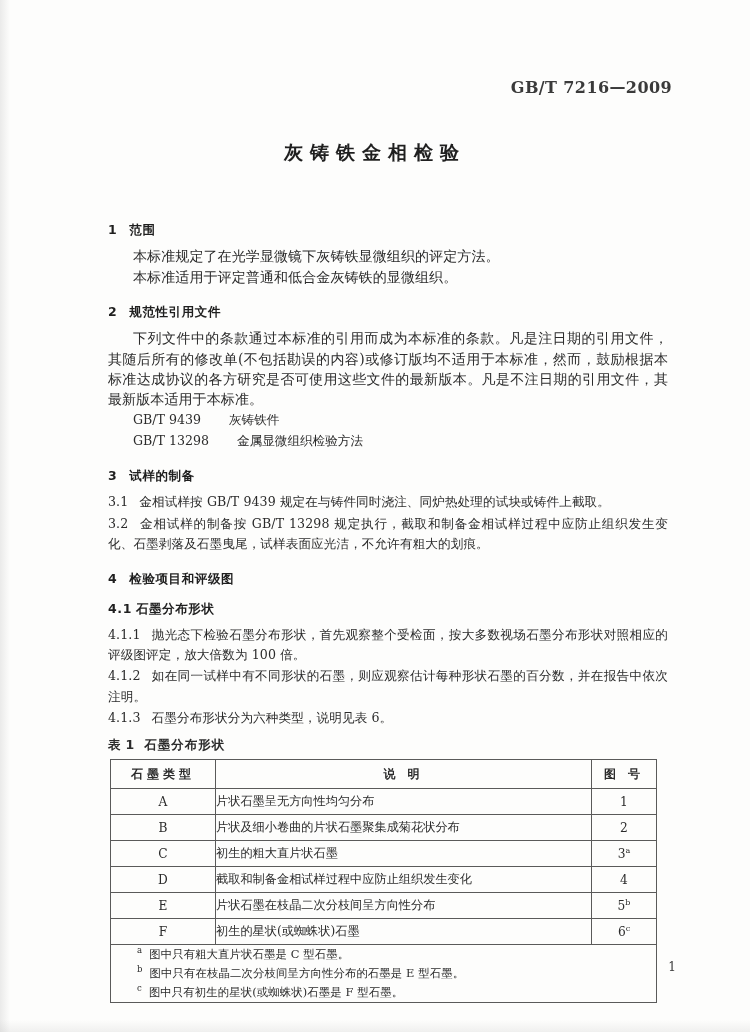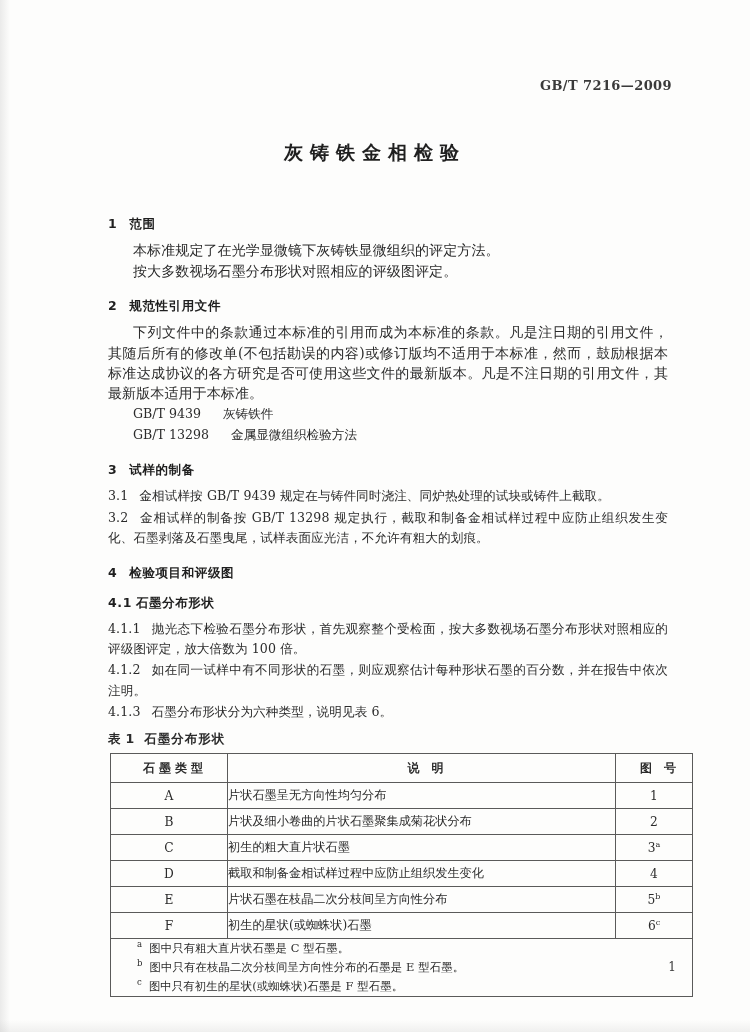--- a/index.html
+++ b/index.html
@@ -37,42 +37,42 @@
     background: linear-gradient(to top, rgba(170,170,170,0.16), rgba(255,255,255,0));
     pointer-events: none;
   }
 
   .header-code {
     position: absolute;
     top: 78px;
     right: 78px;
     font-family: "DejaVu Serif", "Liberation Serif", serif;
     font-weight: bold;
-    font-size: 13px;
+    font-size: 16px;
     letter-spacing: 0.4px;
     color: #3a3a3a;
   }
 
   .doc-title {
     position: absolute;
     top: 140px;
     left: 0;
     right: 0;
     text-align: center;
     font-family: "DejaVu Sans", "Liberation Sans", sans-serif;
     font-weight: bold;
     font-size: 19px;
     letter-spacing: 7px;
     color: #1f1f1f;
     padding-left: 0;
   }
 
   .content {
     position: absolute;
-    top: 199px;
+    top: 205px;
     left: 108px;
     width: 560px;
   }
 
   .sec-head {
     font-family: "DejaVu Sans", "Liberation Sans", sans-serif;
     font-weight: bold;
     font-size: 12.5px;
     color: #1f1f1f;
     margin-top: 17px;
@@ -107,21 +107,21 @@
     font-family: "DejaVu Serif", "Liberation Serif", serif;
     margin-right: 11px;
   }
 
   p.ref {
     font-size: 12.6px;
     line-height: 20.6px;
     margin: 0;
     padding-left: 25px;
   }
-  p.ref .code { margin-right: 22px; }
+  p.ref .code { margin-right: 28px; }
 
   .table-caption {
     text-align: left;
     font-family: "DejaVu Sans", "Liberation Sans", sans-serif;
     font-weight: bold;
     font-size: 12.5px;
     margin: 9px 0 5px 0;
     letter-spacing: 1px;
   }
   .table-caption .cap-num { margin: 0 9px 0 4px; }
@@ -141,21 +141,20 @@
     height: 25px;
     vertical-align: middle;
   }
   table.t1 th {
     font-family: "DejaVu Sans", "Liberation Sans", sans-serif;
     font-weight: bold;
     font-size: 12px;
     letter-spacing: 4px;
     text-align: center;
     height: 28px;
-    padding-left: 12px;
   }
   th.col-type { width: 104px; letter-spacing: 1px; }
   th.col-desc { width: 375px; }
   th.col-fig  { width: 64px; }
   td.c-type { text-align: center; font-size: 12.5px; }
   td.c-desc { text-align: left; padding-left: 20px; }
   td.c-fig  { text-align: center; font-size: 12.2px; }
   td.c-fig sup, .fnmark {
     font-size: 8px;
     vertical-align: super;
@@ -198,21 +197,21 @@
   <div class="header-code">GB/T 7216—2009</div>
 
   <div class="doc-title">灰铸铁金相检验</div>
 
   <div class="content">
 
     <div class="sec-head">
       <span class="num">1</span><span>范围</span>
     </div>
     <p class="body indent">本标准规定了在光学显微镜下灰铸铁显微组织的评定方法。</p>
-    <p class="body indent">按大多数视场石墨分布形状对照相应的评级图评定。</p>
+    <p class="body indent">本标准适用于评定普通和低合金灰铸铁的显微组织。</p>
 
     <div class="sec-head">
       <span class="num">2</span><span>规范性引用文件</span>
     </div>
     <p class="body indent">下列文件中的条款通过本标准的引用而成为本标准的条款。凡是注日期的引用文件，其随后所有的修改单(不包括勘误的内容)或修订版均不适用于本标准，然而，鼓励根据本标准达成协议的各方研究是否可使用这些文件的最新版本。凡是不注日期的引用文件，其最新版本适用于本标准。</p>
     <p class="ref">
       <span class="code">GB/T 9439</span><span>灰铸铁件</span>
     </p>
     <p class="ref">
       <span class="code">GB/T 13298</span><span>金属显微组织检验方法</span>

